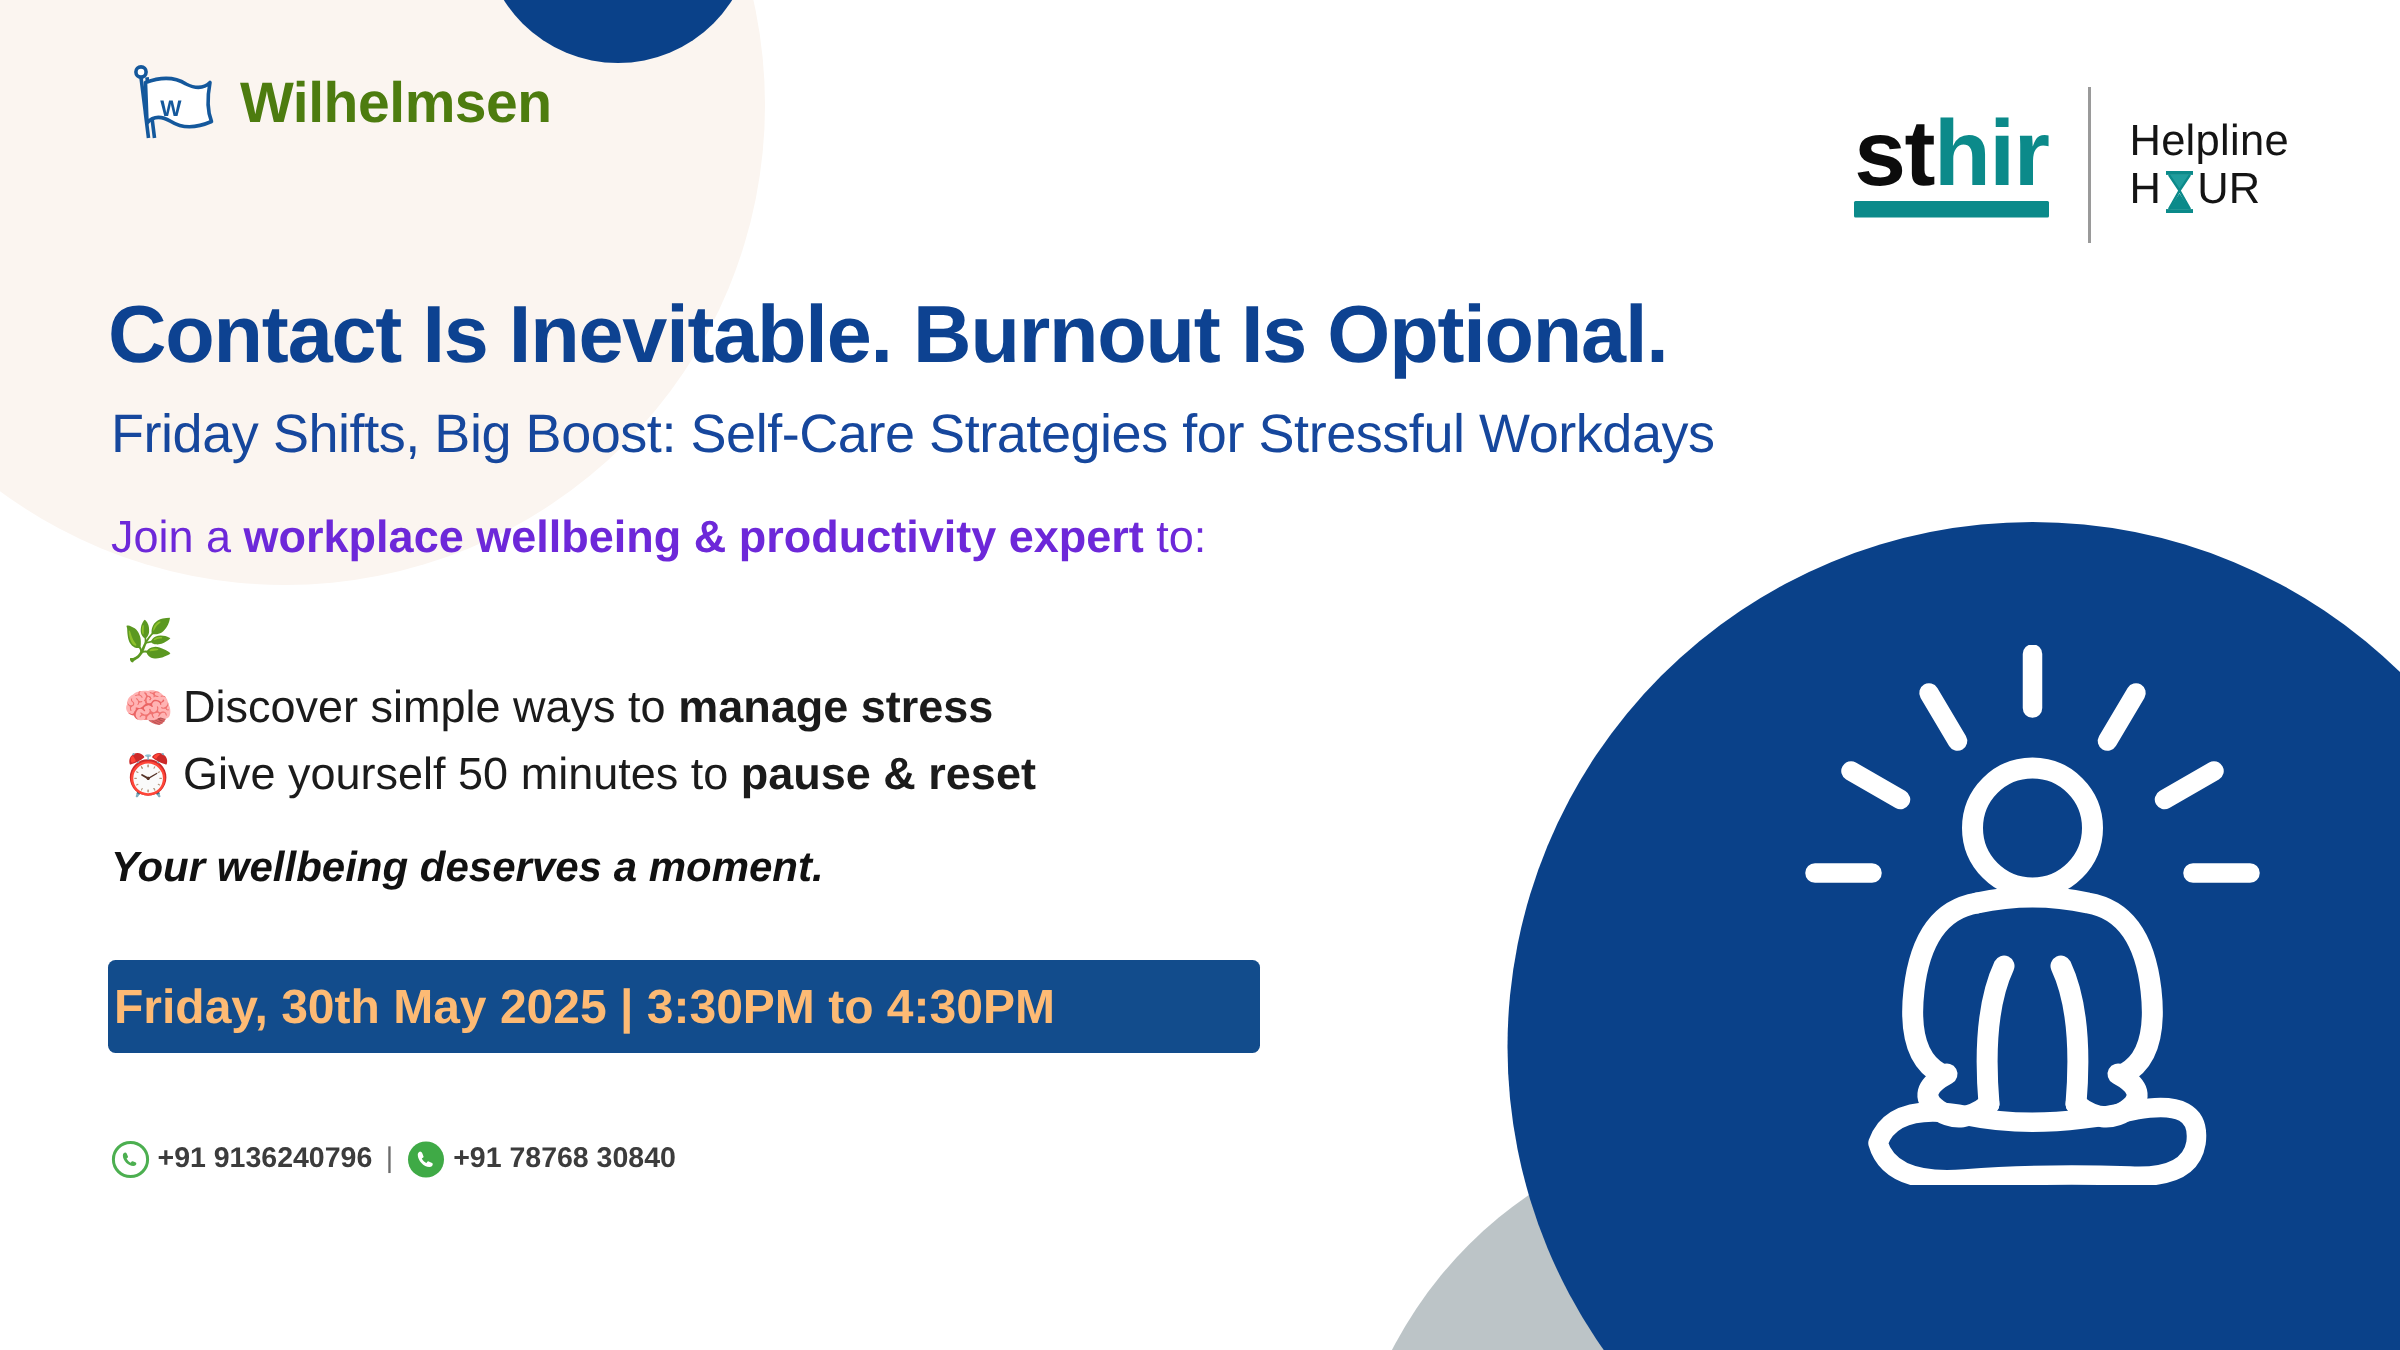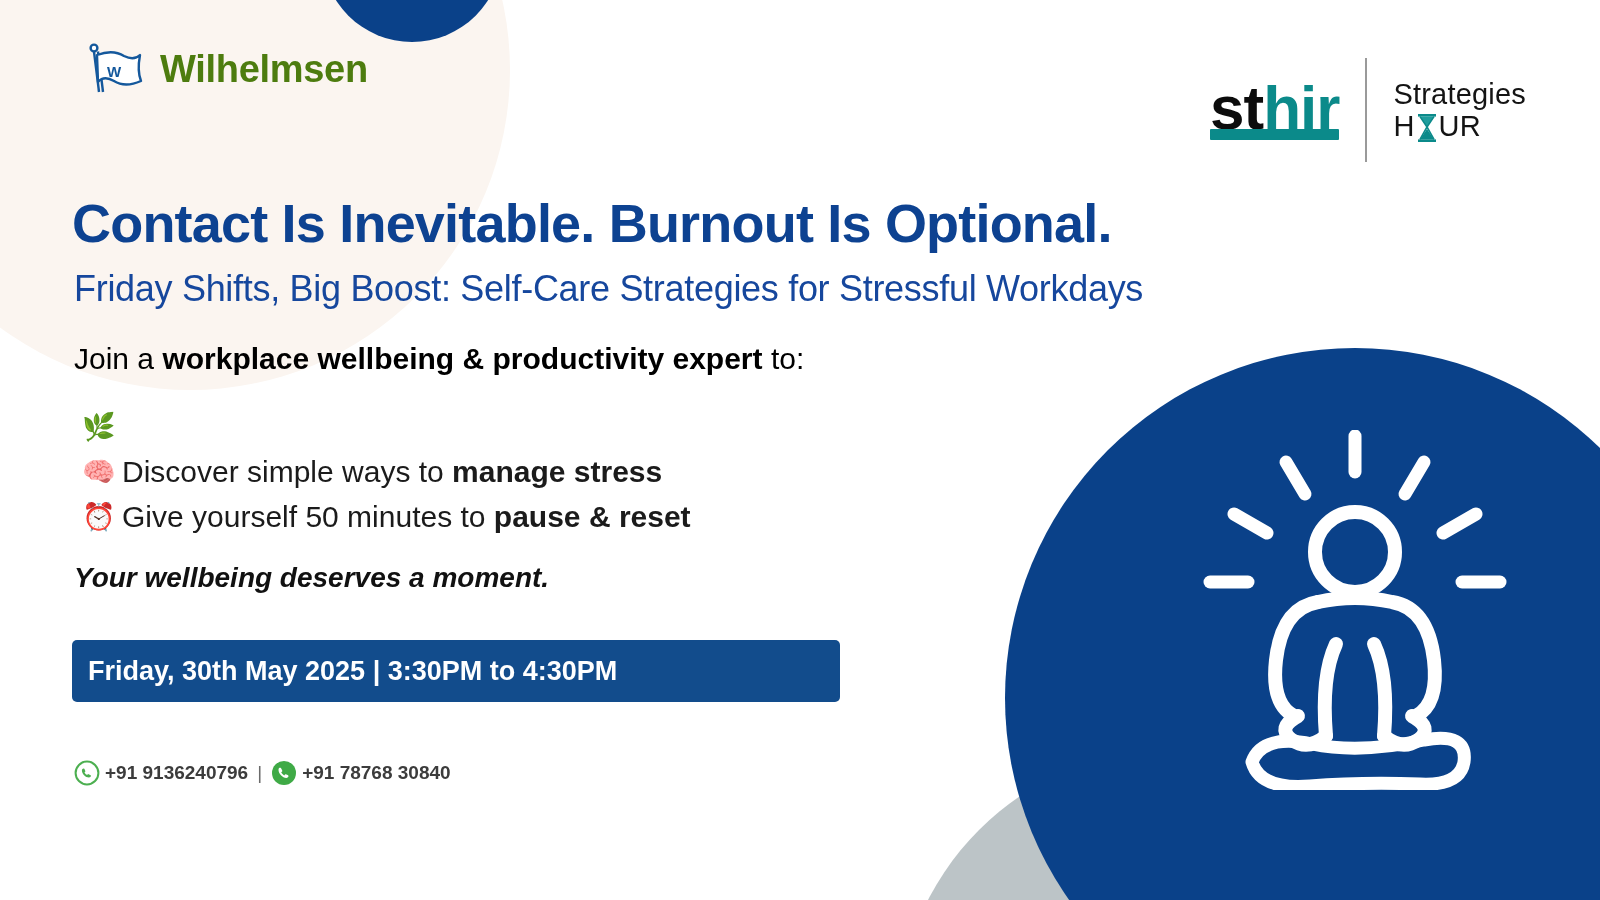--- a/index.html
+++ b/index.html
@@ -48,21 +48,21 @@
   .wilhelmsen-logo .flag svg { display:block; width:100%; height:100%; }
   .wilhelmsen-name {
     font-size:38px; font-weight:bold; color:#4d7c0f;
     letter-spacing:-0.3px; line-height:1;
   }
 
   .sthir-block {
     position:absolute; right:74px; top:58px;
     display:flex; align-items:center; gap:26px;
   }
-  .sthir-mark { position:relative; padding-bottom:4px; }
+  .sthir-mark { position:relative; padding-bottom:14px; }
   .sthir-word {
     font-size:62px; font-weight:bold; line-height:0.9;
     letter-spacing:-1px; color:#0c0c0c;
   }
   .sthir-word .teal { color:#0b8a8a; }
   .sthir-underline {
     position:absolute; left:0; right:0; bottom:0;
     height:11px; background:#0b8a8a; border-radius:1px;
   }
   .sthir-divider { width:2px; height:104px; background:#9a9a9a; }
@@ -80,21 +80,21 @@
     font-size:54px; font-weight:bold; color:#0d4291;
     letter-spacing:-0.8px; white-space:nowrap;
   }
   .subhead {
     position:absolute; left:74px; top:268px;
     font-size:36px; color:#16479d; letter-spacing:-0.3px;
     white-space:nowrap;
   }
   .join-line {
     position:absolute; left:74px; top:342px;
-    font-size:30px; color:#000000; white-space:nowrap;
+    font-size:30px; color:#6d28d9; white-space:nowrap;
   }
   .join-line b { font-weight:bold; }
 
   .bullets { position:absolute; left:82px; top:404px; }
   .bullet {
     display:flex; align-items:center; gap:10px;
     font-size:30px; color:#1b1b1b; height:45px;
     white-space:nowrap;
   }
   .bullet .emo { font-size:27px; width:30px; text-align:center;
@@ -107,22 +107,22 @@
     color:#111111; white-space:nowrap;
   }
 
   .date-banner {
     position:absolute; left:72px; top:640px;
     width:768px; height:62px; border-radius:5px;
     background:#124c8c;
     display:flex; align-items:center;
   }
   .date-banner .txt {
-    padding-left:16px; color:#ffffff;
-    font-size:27px; font-weight:bold; white-space:nowrap;
+    padding-left:4px; color:#fdba74;
+    font-size:32px; font-weight:bold; white-space:nowrap;
   }
 
   
   .footer { position:absolute; left:74px; top:760px; }
   .footer-line1 {
     font-size:19px; font-weight:bold; color:#4a4a4a;
     letter-spacing:0.1px; margin-bottom:13px; white-space:nowrap;
   }
   .footer-line2 {
     display:flex; align-items:center;
@@ -184,21 +184,21 @@
 
   <div class="sthir-block">
     <div class="sthir-mark">
       <div class="sthir-word">
         <span>st</span><span class="teal">hir</span>
       </div>
       <div class="sthir-underline"></div>
     </div>
     <div class="sthir-divider"></div>
     <div class="wellbeing-hour">
-      <div>Strategies</div>
+      <div>Helpline</div>
       <div class="row2">
         <span>H</span>
         <span class="hourglass-ico">
           <svg viewBox="0 0 22 30" xmlns="http://www.w3.org/2000/svg">
             <rect x="2" y="1" width="18" height="2.6" fill="#0b8a8a"></rect>
             <rect x="2" y="26.4" width="18" height="2.6" fill="#0b8a8a"></rect>
             <path d="M4 3.6 h14 l-7 10.4 z" fill="#1f9d9d"></path>
             <path d="M4 26.4 h14 l-7 -10.4 z" fill="#0b8a8a"></path>
             <path d="M4 3.6 L11 14 L4 26.4 M18 3.6 L11 14 L18 26.4" stroke="#0b8a8a" stroke-width="1.6" fill="none"></path>
           </svg>

